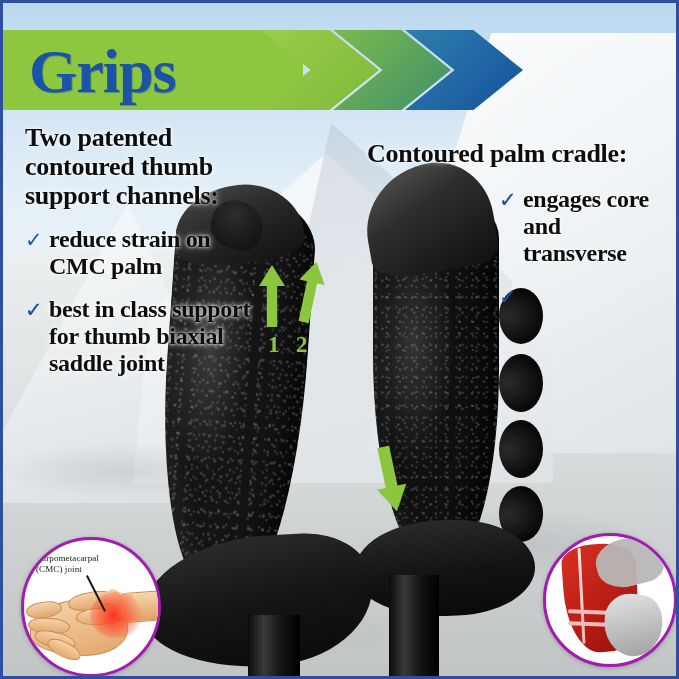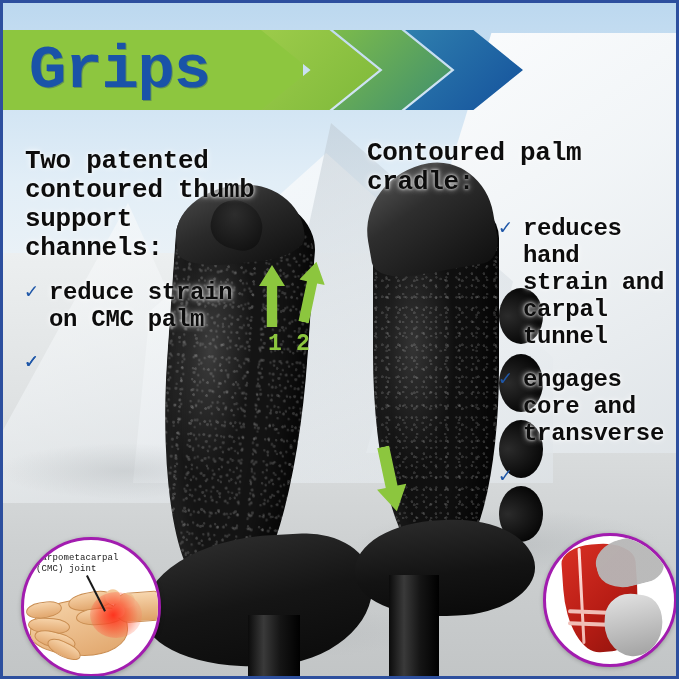--- a/index.html
+++ b/index.html
@@ -6,21 +6,21 @@
   html, body {
     margin: 0;
     padding: 0;
     background: #ffffff;
   }
   #root {
     position: relative;
     width: 679px;
     height: 679px;
     overflow: hidden;
-    font-family: Liberation Mono, monospace;
+    font-family: Liberation Serif, serif;
     box-sizing: border-box;
     border: 3px solid #2d4f9e;
     background: #d8dfe2;
   }
   .layer { position: absolute; }
 
   
   #bg-sky {
     left: 0; top: 0; right: 0; height: 300px;
     background: linear-gradient(180deg,
@@ -243,21 +243,21 @@
     font-size: 23px;
     font-weight: bold;
     color: #8cc63e;
     line-height: 23px;
   }
   #num-1 { left: 265px; top: 330px; }
   #num-2 { left: 293px; top: 330px; }
 
   
   .col { position: absolute; }
-  #col-left  { left: 22px;  top: 144px; width: 235px; }
+  #col-left  { left: 22px;  top: 120px; width: 235px; }
   #col-right { left: 364px; top: 136px; width: 300px; }
 
   .col-heading {
     font-size: 26px;
     font-weight: bold;
     color: #0d0d0d;
     line-height: 29px;
     letter-spacing: -.3px;
     text-shadow: 0 0 3px rgba(255,255,255,.9), 0 0 6px rgba(255,255,255,.8);
   }
@@ -469,30 +469,30 @@
     <div class="bullets">
       <div class="bullet">
         <span class="check">✓</span>
         <span class="bullet-text">reduce strain on CMC palm</span>
       </div>
       <div class="bullet">
         <span class="check">✓</span>
       </div>
       <div class="bullet">
         <span class="check">✓</span>
+        <span class="bullet-text">best in class support for thumb biaxial saddle joint</span>
       </div>
     </div>
   </div>
 
   <div class="col" id="col-right">
     <div class="col-heading">Contoured palm cradle:</div>
     <div class="bullets">
       <div class="bullet">
         <span class="check">✓</span>
-        <span class="bullet-text">reduces hand strain and carpal tunnel</span>
       </div>
       <div class="bullet">
         <span class="check">✓</span>
         <span class="bullet-text">engages core and transverse</span>
       </div>
       <div class="bullet">
         <span class="check">✓</span>
       </div>
     </div>
   </div>

